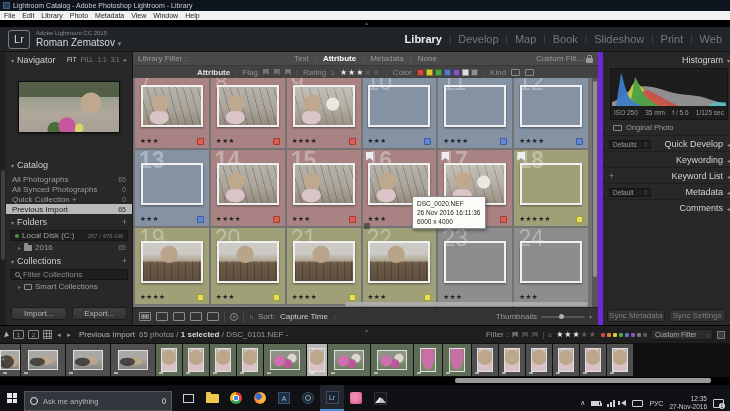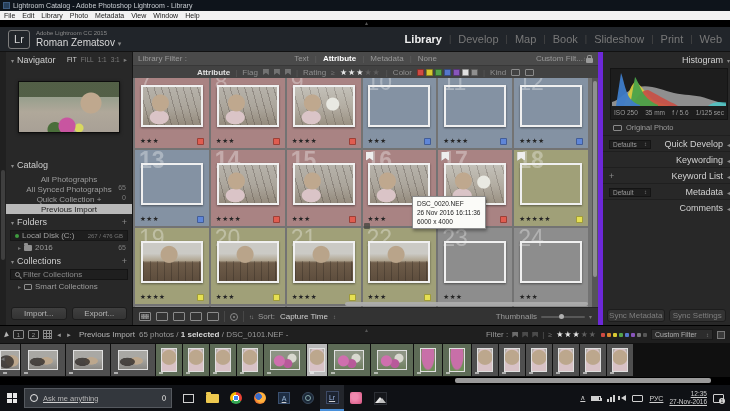--- a/index.html
+++ b/index.html
@@ -35,21 +35,21 @@
   .lp-gutter { width:6px; background:#202020; position:relative; }
   .lp-gutter .thumb { position:absolute; top:118px; left:1px; width:4px; height:90px; background:#3f3f3f; border-radius:2px; }
   .lp-body { flex:1; display:flex; flex-direction:column; position:relative; }
   .ph-hdr { display:flex; align-items:center; padding:3px 5px 2px 5px; color:#cfcfcf; font-size:9px; }
   .ph-hdr .tri { color:#8a8a8a; font-size:6px; margin-right:3px; }
   .ph-hdr .plus { margin-left:auto; color:#8a8a8a; }
   .nav-opts { margin-left:auto; display:flex; gap:4px; font-size:6.5px; color:#7c7c7c; }
   .nav-opts .on { color:#d8d8d8; }
   .nav-prev { width:102px; height:52px; margin:14px auto 0 auto; border:1px solid #0d0d0d; box-shadow:0 1px 3px rgba(0,0,0,.5); }
   .cat-list { display:flex; flex-direction:column; margin-top:2px; }
-  .cat-row { display:flex; padding:1px 6px; color:#9c9c9c; height:10px; align-items:center; cursor:pointer;flex-direction:column; }
+  .cat-row { display:flex; padding:1px 6px; color:#9c9c9c; height:10px; align-items:center; cursor:pointer; }
   .cat-row .cnt { margin-left:auto; color:#7e7e7e; font-size:7px; }
   .cat-row.sel { background:#b9b9b9; color:#1e1e1e; }
   .cat-row.sel .cnt { color:#2a2a2a; }
   .drive { margin:1px 4px; background:#1e1e1e; border:1px solid #171717; height:11px; display:flex; align-items:center; padding:0 4px; gap:3px; color:#a0a0a0; }
   .drive .dot { width:4px; height:4px; border-radius:50%; background:#3f9b3f; }
   .drive .use { margin-left:auto; font-size:6px; color:#777; }
   .tree-row { display:flex; align-items:center; gap:3px; padding:1px 6px 1px 12px; color:#9c9c9c; height:11px; cursor:pointer; }
   .tree-row .tri { color:#6f6f6f; font-size:6px; }
   .folder-ic { width:8px; height:6px; background:#8f8f8f; border-radius:1px; position:relative; }
   .folder-ic::before { content:""; position:absolute; top:-2px; left:0; width:4px; height:2px; background:#8f8f8f; border-radius:1px 1px 0 0; }
@@ -202,21 +202,21 @@
   .fcell { height:32px; flex:0 0 auto; display:flex; align-items:center; justify-content:center; position:relative; }
   .bg-gray { background:#4f4f4f; } .bg-green { background:#5d6b56; } .bg-sel { background:#b9b9b9; }
   .fcell .fdash { position:absolute; left:3px; bottom:2px; width:4px; height:2px; background:rgba(255,255,255,.55); }
   .fph { border:1px solid #e0e0e0; }
   .fph.l { width:30px; height:20px; } .fph.p { width:16px; height:24px; }
   .fst .larr { position:absolute; left:1px; top:12px; color:#777; font-size:7px; z-index:3; }
   .fsc { height:8px; background:#000; position:relative; }
   .fsc .thumb { position:absolute; left:455px; width:256px; top:1px; height:5px; background:#9a9a9a; border-radius:2px; }
 
   
-  .tkb { height:26px; background:#0f1115; display:flex; align-items:center; color:#cfcfcf;text-decoration:underline; }
+  .tkb { height:26px; background:#0f1115; display:flex; align-items:flex-end; color:#cfcfcf; }
   .tk-slot { width:24px; height:26px; display:flex; align-items:center; justify-content:center; cursor:pointer; position:relative; }
   .winlogo { width:10px; height:10px; display:grid; grid-template-columns:1fr 1fr; gap:1px; }
   .winlogo div { background:#e8e8e8; }
   .cortana { width:148px; height:20px; background:#33373d; border:1px solid #55595f; display:flex; align-items:center; gap:5px; padding:0 5px; margin-right:4px; }
   .ring { width:8px; height:8px; border:1.5px solid #e8e8e8; border-radius:50%; }
   .cortana .ph-text { font-size:7.5px; color:#b5b5b5; flex:1; }
   .mic { width:4px; height:6px; border:1px solid #b5b5b5; border-radius:2px; position:relative; }
   .taskview { width:11px; height:9px; border:1px solid #cfcfcf; }
   .folder-tk { width:13px; height:9px; background:#eec94f; border-radius:1px; position:relative; }
   .folder-tk::before { content:""; position:absolute; top:-2px; left:0; width:5px; height:2px; background:#eec94f; border-radius:1px 1px 0 0; }

